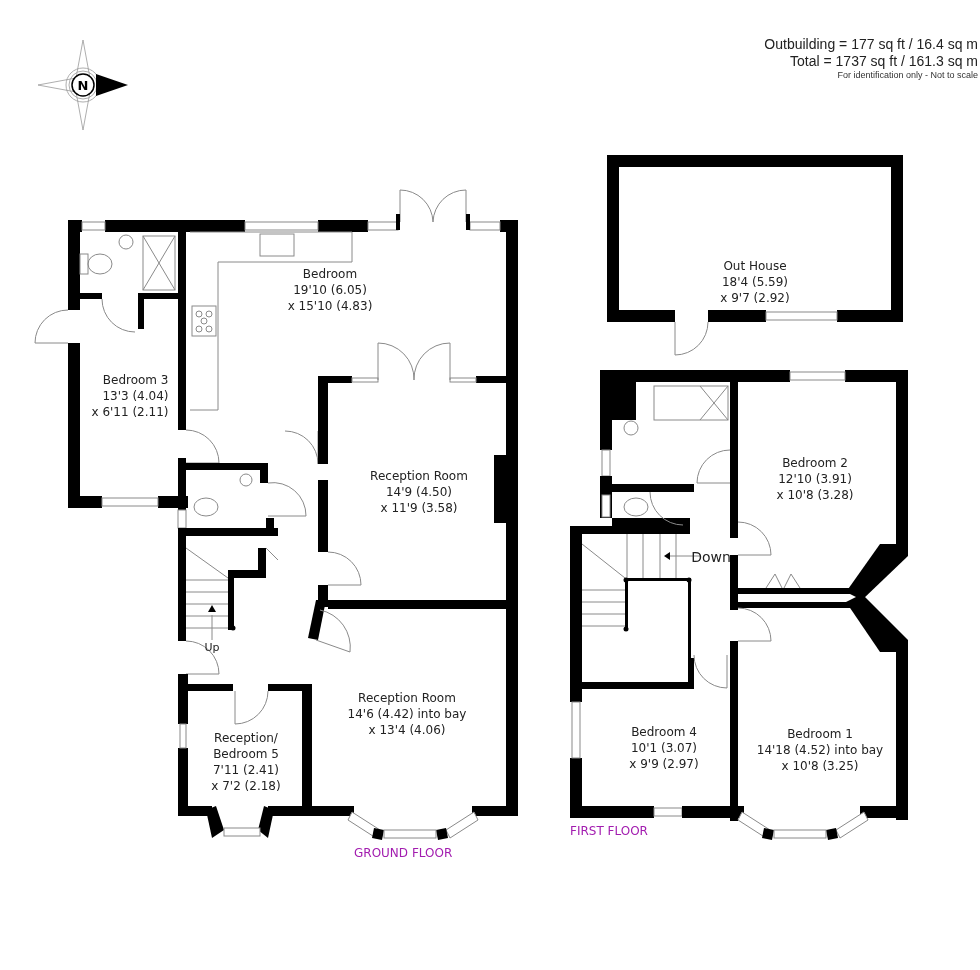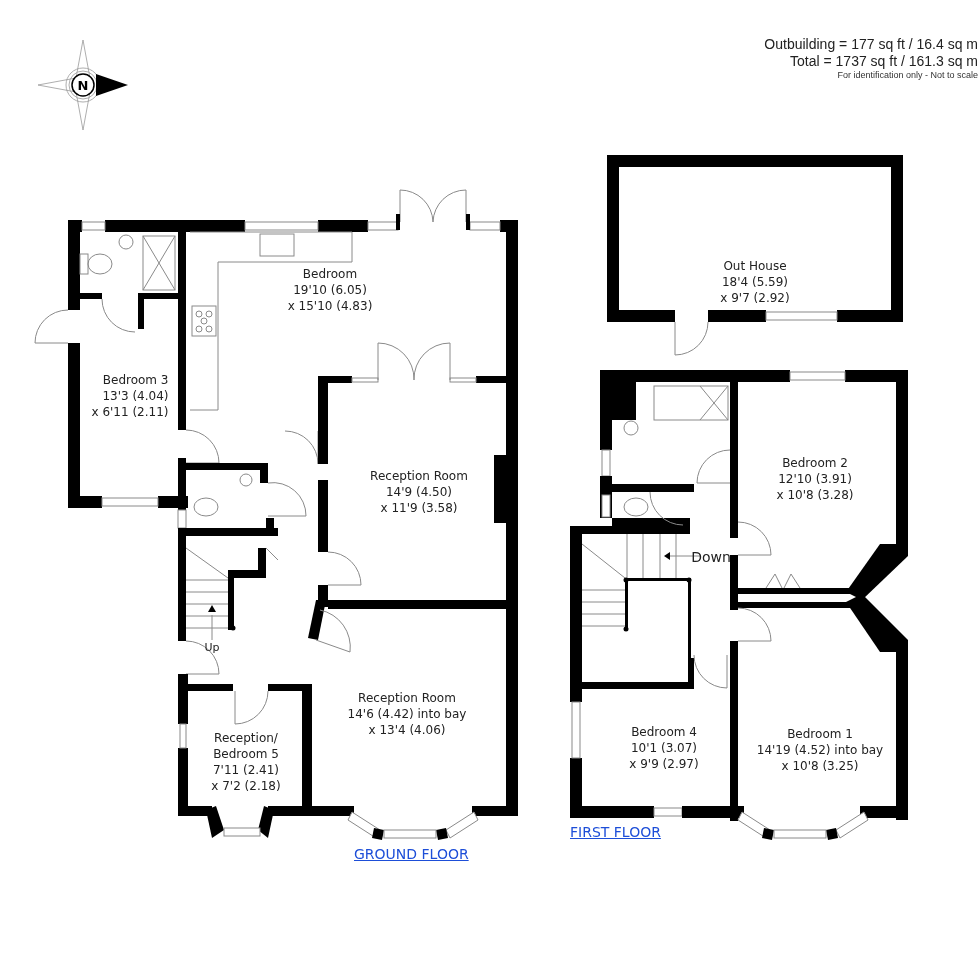--- a/index.html
+++ b/index.html
@@ -5,21 +5,21 @@
   html, body { margin: 0; padding: 0; background: #ffffff; }
   body { width: 980px; height: 970px; position: relative; overflow: hidden; font-family: "Liberation Sans", sans-serif; color: #222; }
   .area-box { position: absolute; right: 2px; top: 36px; text-align: right; line-height: 17px; }
   .area-line { font-size: 14px; color: #222; }
   .area-note { font-size: 9px; color: #333; line-height: 11px; }
   .plan { position: absolute; left: 0; top: 0; }
   .wall { fill: #000; }
   .thin { fill: none; stroke: #8a8a8a; stroke-width: 1; }
   .win { fill: #fff; stroke: #8a8a8a; stroke-width: 1; }
   .room-label { position: absolute; text-align: center; font-family: "DejaVu Sans", sans-serif; font-size: 12px; line-height: 16px; color: #222; transform: translateX(-50%); white-space: nowrap; }
-  .floor-label { position: absolute; font-family: "DejaVu Sans", sans-serif; font-size: 14px; color: #1d4ed8; text-decoration: underline; }
+  .floor-label { position: absolute; font-family: "DejaVu Sans", sans-serif; font-size: 12px; color: #a21caf; }
   .compass { position: absolute; left: 36px; top: 38px; }
 </style>
 </head>
 <body>
 
 <div class="area-box">
   <div class="area-line">Outbuilding = 177 sq ft / 16.4 sq m</div>
   <div class="area-line">Total = 1737 sq ft / 161.3 sq m</div>
   <div class="area-note">For identification only - Not to scale</div>
 </div>
@@ -279,21 +279,21 @@
   <div>x 9'7 (2.92)</div>
 </div>
 
 <div class="room-label" style="left:815px; top:455px;">
   <div>Bedroom 2</div>
   <div>12'10 (3.91)</div>
   <div>x 10'8 (3.28)</div>
 </div>
 <div class="room-label" style="left:820px; top:686px;margin-top:40px;">
   <div>Bedroom 1</div>
-  <div>14'19 (4.52) into bay</div>
+  <div>14'18 (4.52) into bay</div>
   <div>x 10'8 (3.25)</div>
 </div>
 <div class="room-label" style="left:664px; top:724px;">
   <div>Bedroom 4</div>
   <div>10'1 (3.07)</div>
   <div>x 9'9 (2.97)</div>
 </div>
 <div class="room-label" style="left:711px; top:549px; font-size:14px;">Down</div>
 <div class="floor-label" style="left:570px; top:824px;">FIRST FLOOR</div>
 

